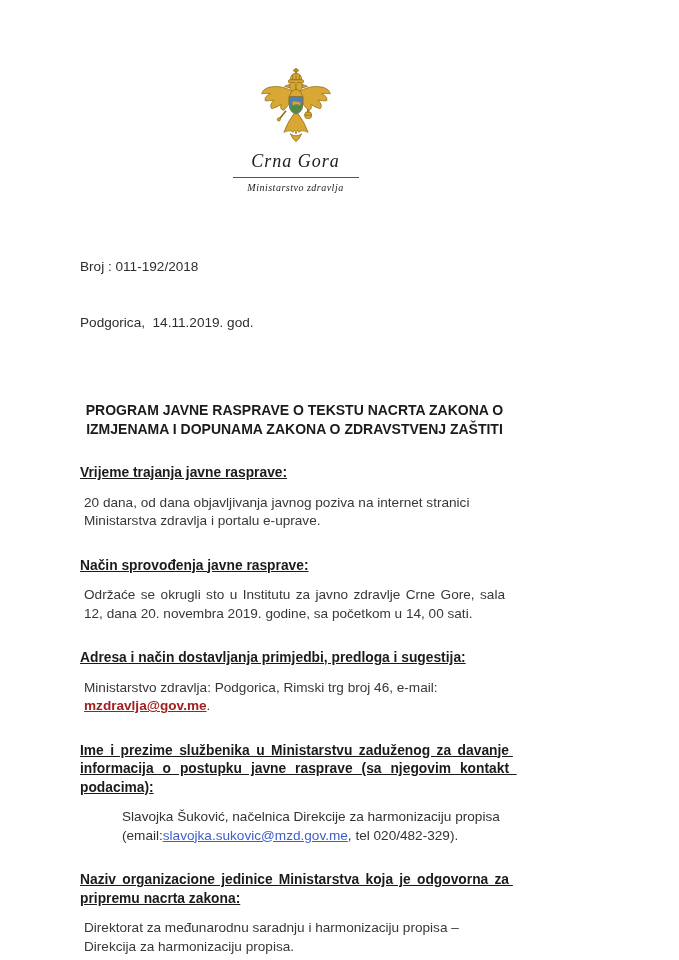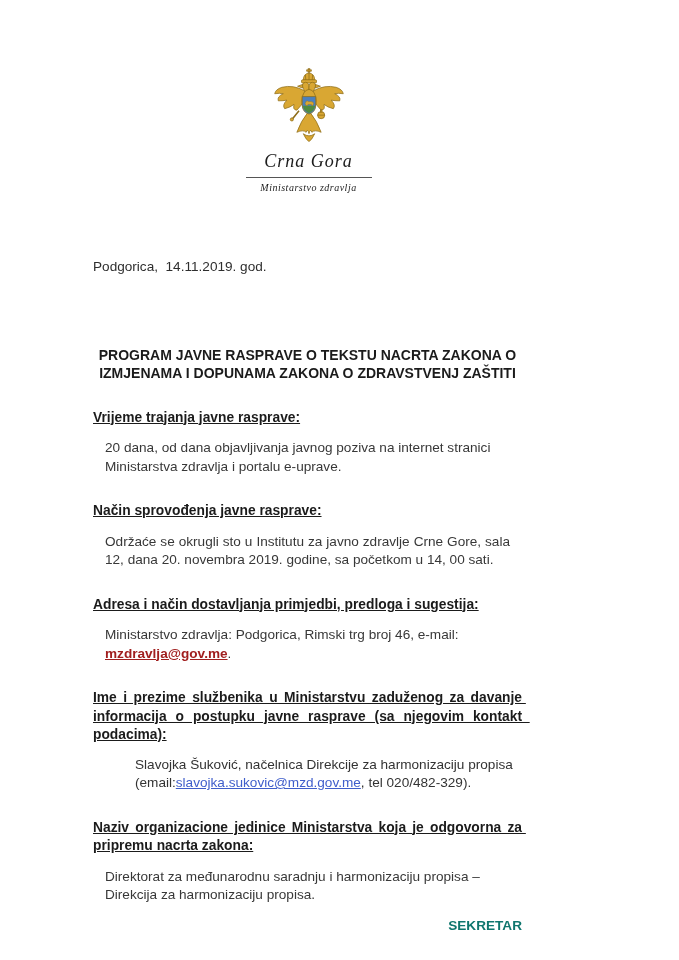--- a/index.html
+++ b/index.html
@@ -1,18 +1,18 @@
 <!DOCTYPE html>
 <html><head>
 <meta charset="utf-8">
 <style>
   html,body{margin:0;padding:0;background:#ffffff;}
   .page{
     width:591px;height:960px;background:#ffffff;overflow:hidden;
-    font-family:"Liberation Sans",sans-serif;color:#333333;position:relative;padding-left:13px;
+    font-family:"Liberation Sans",sans-serif;color:#333333;position:relative;
   }
   
   .doc-header{padding-top:68px;text-align:center;}
   .emblem{display:block;margin:0 auto;}
   .country-name{
     font-family:"Liberation Serif",serif;font-style:italic;
     font-size:18px;color:#1d1d1d;margin-top:3px;letter-spacing:1px;
   }
   .header-rule{width:126px;border:none;border-top:1px solid #555555;margin:5px auto 4px auto;}
   .ministry-name{
@@ -24,21 +24,21 @@
   .meta{margin-top:28px;white-space:pre-wrap;color:#2e2e2e;}
   .doc-title{
     margin:32px 0 0 0;font-size:14px;font-weight:bold;text-align:center;
     color:#1b1b1b;line-height:18.5px;
   }
   .sec-heading{
     margin:26px 0 11px 0;font-size:13.8px;font-weight:bold;color:#1b1b1b;
     line-height:18.5px;white-space:pre-wrap;text-decoration:underline;
   }
   .sec-heading.justify{text-align:justify;}
-  p.body-text{margin:12px;color:#383838;}
+  p.body-text{margin:4px;color:#383838;}
   .indent{margin-left:42px;}
   .justify{text-align:justify;}
   a.red-link{color:#a11f1f;font-weight:bold;text-decoration:underline;cursor:pointer;}
   a.blue-link{color:#3f5ecb;text-decoration:underline;cursor:pointer;}
   
   .signature{margin-top:9px;text-align:right;font-weight:bold;color:#0f766e;}
 </style>
 </head>
 <body>
 
@@ -87,20 +87,21 @@
     </svg>
 
     <div class="country-name">Crna Gora</div>
     <hr class="header-rule">
     <div class="ministry-name">Ministarstvo zdravlja</div>
   </div>
 
   <div class="content">
 
     <div class="meta">
+      <div>Broj : 011-192/2018</div>
       <div>Podgorica,  14.11.2019. god.</div>
     </div>
 
     <h1 class="doc-title">PROGRAM JAVNE RASPRAVE O TEKSTU NACRTA ZAKONA O IZMJENAMA I DOPUNAMA ZAKONA O ZDRAVSTVENJ ZAŠTITI</h1>
 
     <section>
       <h2 class="sec-heading">Vrijeme trajanja javne rasprave:</h2>
       <p class="body-text indent">20 dana, od dana objavljivanja javnog poziva na internet stranici Ministarstva zdravlja i portalu e-uprave.</p>
     </section>
 

